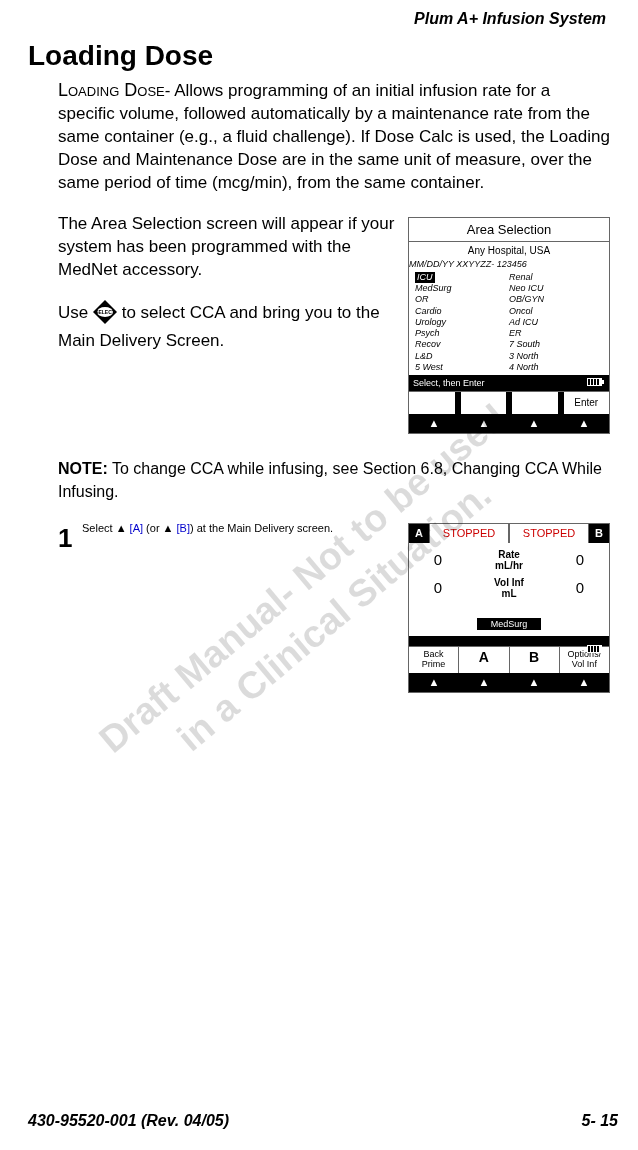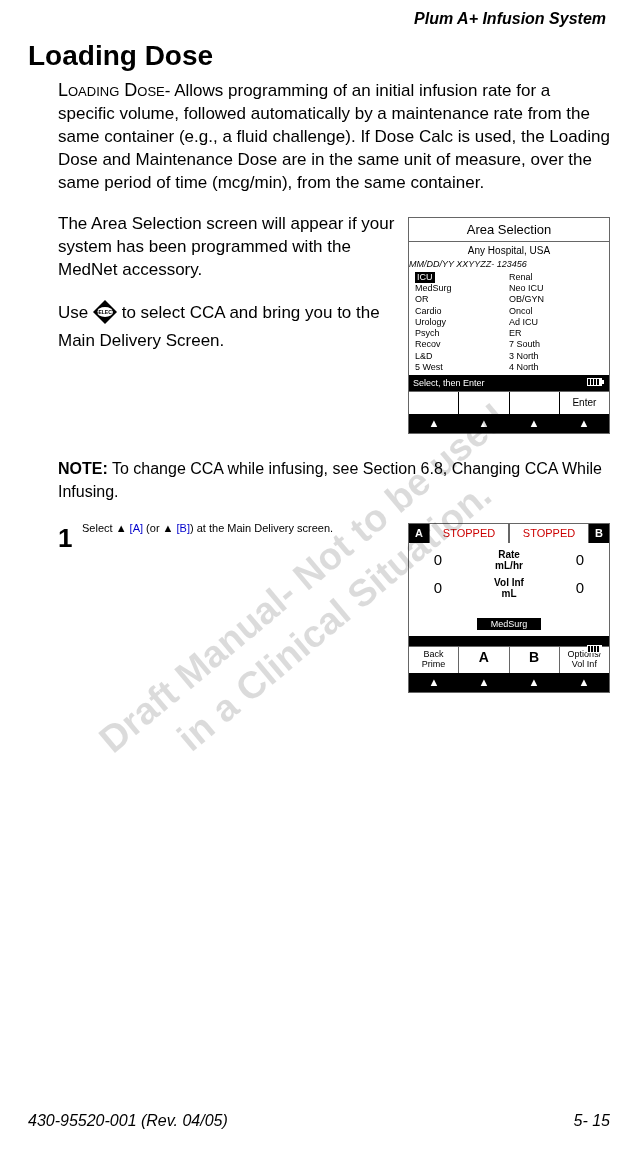--- a/index.html
+++ b/index.html
@@ -101,20 +101,21 @@
     padding-bottom: 2px;
   }
   .area-list {
     display: flex;
     padding: 0 6px 2px 6px;
     font-size: 9px;
     line-height: 1.25;
   }
   .area-list .col {
     flex: 1;
+    font-style: italic;
   }
   .area-list .sel {
     background: #000;
     color: #fff;
     padding: 0 2px;
     display: inline-block;
   }
   .barline {
     background: #000;
     color: #fff;
@@ -129,21 +130,21 @@
     display: flex;
     font-size: 10px;
     border-top: 1px solid #666;
   }
   .softkey {
     flex: 1;
     text-align: center;
     padding: 4px 0;
     box-sizing: border-box;
   }
-  .softkey + .softkey { border-left: 1px solid #000000; }
+  .softkey + .softkey { border-left: 6px solid #000000; }
   .tri-row {
     display: flex;
     background: #000;
   }
   .tri {
     flex: 1;
     text-align: center;
     color: #fff;
     font-size: 11px;
     padding: 2px 0;
@@ -221,24 +222,24 @@
     padding: 3px 0;
     line-height: 1.1;
     box-sizing: border-box;
   }
   .sk2 + .sk2 { border-left: 1px solid #666; }
   .sk2.big { font-size: 14px; font-weight: bold; }
   .footer {
     position: absolute;
     bottom: 20px;
     left: 28px;
-    right: 28px;
+    right: 20px;
     display: flex;
     justify-content: space-between;
-    font-weight: normal;
+    font-weight: bold;
     font-style: italic;
     font-size: 16px;
     text-align: right;
   }
   
   .watermark {
     position: absolute;
     left: 50%;
     top: 52%;
     transform: translate(-50%, -50%) rotate(-40deg);

